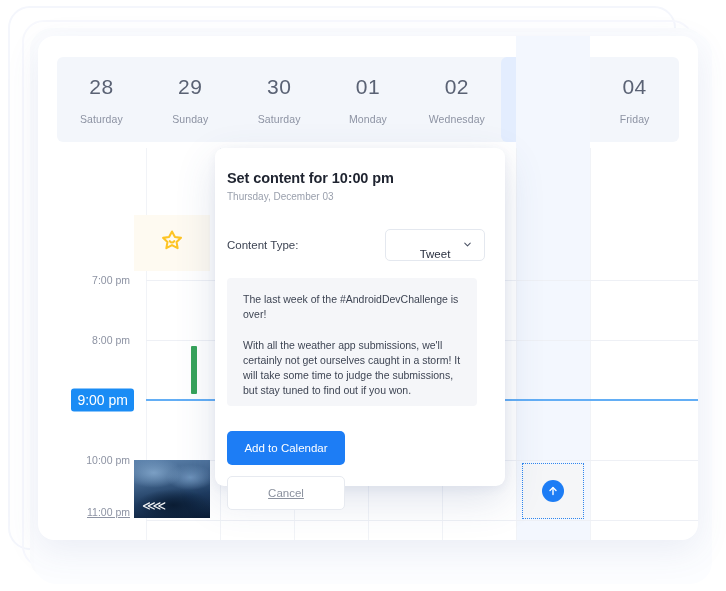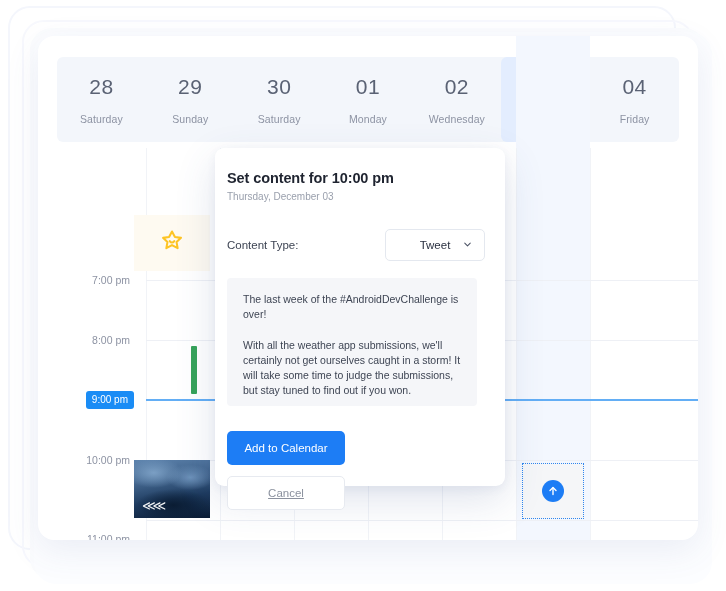--- a/index.html
+++ b/index.html
@@ -105,21 +105,21 @@
     font-size: 10.5px;
     color: #8d93a3;
     white-space: nowrap;
   }
   .hour-label.now {
     right: 12px;
     background: #1a8cf5;
     color: #ffffff;
     padding: 3px 6px 4px 6px;
     border-radius: 3px;
-    font-size: 10px;
+    font-size: 14px;
   }
 
   .hour-line {
     position: absolute;
     left: 108px;
     width: 552px;
     height: 1px;
     background: #eef0f5;
   }
   .now-line {
@@ -239,21 +239,21 @@
     font-size: 11.5px;
     color: #3e4554;
   }
   #content-type-select {
     width: 100px;
     height: 32px;
     border: 1px solid #e4e8ef;
     border-radius: 5px;
     background: #ffffff;
     display: flex;
-    align-items: center;
+    align-items: flex-end;
     justify-content: center;
     position: relative;
     cursor: pointer;
   }
   #content-type-value {
     font-size: 11.5px;
     color: #2a3040;
   }
   #content-type-select .chev {
     position: absolute;
@@ -368,21 +368,21 @@
       <div class="hour-line" style="top:192px;"></div>
       <div class="now-line" style="top:251px;"></div>
       <div class="hour-line" style="top:312px;"></div>
       <div class="hour-line" style="top:372px;"></div>
 
       <div id="gutter">
         <div class="hour-label" style="top:132px;">7:00 pm</div>
         <div class="hour-label" style="top:192px;">8:00 pm</div>
         <div class="hour-label now" style="top:252px;">9:00 pm</div>
         <div class="hour-label" style="top:312px;">10:00 pm</div>
-        <div class="hour-label" style="top:391px;">11:00 pm</div>
+        <div class="hour-label" style="top:364px;text-decoration:underline;">11:00 pm</div>
       </div>
 
       <div id="event-star">
         <span>
           <svg width="26" height="26" viewBox="0 0 24 24" fill="none" stroke="#fdc425" stroke-width="1.9" stroke-linejoin="round" stroke-linecap="round">
             <path d="M12 3.2l2.7 5.1 5.6.8-4.1 3.9 1 5.6-5.2-2.8-5.2 2.8 1-5.6-4.1-3.9 5.6-.8z"></path>
             <path d="M9.9 12.1c.6.9 1.3 1.3 2.1 1.3s1.5-.4 2.1-1.3"></path>
           </svg>
         </span>
       </div>

